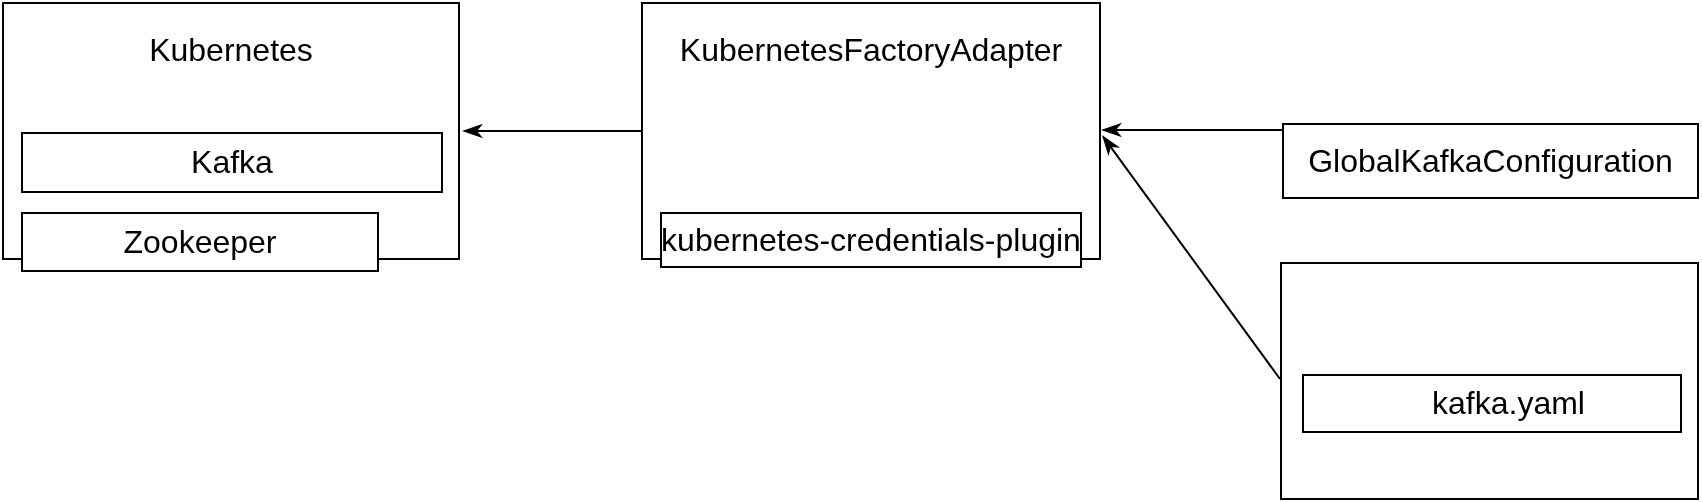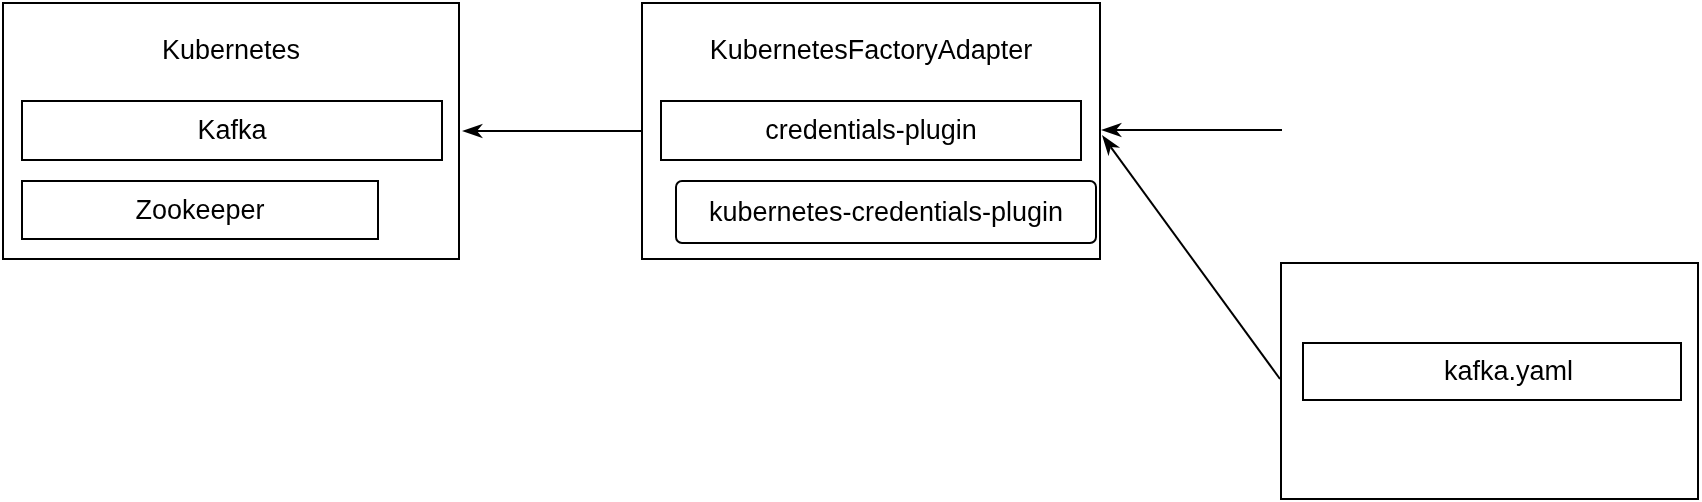--- a/index.html
+++ b/index.html
@@ -6,21 +6,21 @@
     margin: 0;
     padding: 0;
     background: #ffffff;
   }
   .canvas {
     position: relative;
     width: 1702px;
     height: 502px;
     background: #ffffff;
     font-family: "Liberation Sans", sans-serif;
-    font-size: 27px;
+    font-size: 32px;
     color: #000000;
     overflow: hidden;
   }
   .group-node, .leaf-node, .sub-node {
     position: absolute;
     box-sizing: border-box;
     border: 2px solid #000000;
     background: #ffffff;
   }
   .group-title {
@@ -31,33 +31,34 @@
     display: flex;
     align-items: center;
     justify-content: center;
     white-space: nowrap;
   }
   .sub-node, .leaf-node {
     display: flex;
     align-items: center;
     justify-content: center;
     white-space: nowrap;
+    margin-top: 32px;
   }
 
   
   #node-kubernetes        { left: 2px;    top: 2px;   width: 458px; height: 258px; }
   #node-kubernetes .group-title   { height: 92px; }
   #sub-kafka              { left: 17px;  top: 96px;  width: 422px; height: 61px; }
   #sub-zookeeper          { left: 17px;  top: 176px; width: 358px; height: 60px; }
 
   
   #node-factory           { left: 641px; top: 2px;   width: 460px; height: 258px; padding-left: 12px; }
   #node-factory .group-title      { height: 92px; }
   #sub-credentials-plugin { left: 17px;  top: 96px;  width: 422px; height: 61px; }
-  #sub-kubernetes-credentials-plugin { left: 32px; top: 176px; width: 422px; height: 64px; border-radius: 7px; }
+  #sub-kubernetes-credentials-plugin { left: 17px; top: 176px; width: 422px; height: 56px; }
 
   
   #node-global-kafka-configuration { left: 1282px; top: 91px; width: 417px; height: 76px; }
 
   
   #node-resources         { left: 1280px; top: 262px; width: 419px; height: 238px; }
   #node-resources .group-title    { height: 76px; }
   #sub-kafka-yaml         { left: 20px;  top: 78px;  width: 380px; height: 59px; padding-left: 33px; }
   #sub-zookeeper-yaml     { left: 20px;  top: 156px; width: 380px; height: 59px; }
 
@@ -81,24 +82,24 @@
 <div class="canvas">
 
   <div class="group-node" id="node-kubernetes">
     <div class="group-title">Kubernetes</div>
     <div class="sub-node" id="sub-kafka">Kafka</div>
     <div class="sub-node" id="sub-zookeeper">Zookeeper</div>
   </div>
 
   <div class="group-node" id="node-factory">
     <div class="group-title">KubernetesFactoryAdapter</div>
-    <div class="sub-node" id="sub-credentials-plugin">credentials-plugin</div>
     <div class="sub-node" id="sub-kubernetes-credentials-plugin">kubernetes-credentials-plugin</div>
   </div>
 
+  <div class="leaf-node" id="node-global-kafka-configuration">GlobalKafkaConfiguration</div>
 
   <div class="group-node" id="node-resources">
     <div class="sub-node" id="sub-kafka-yaml">kafka.yaml</div>
   </div>
 
   <svg class="edges-layer" width="1702" height="502" viewBox="0 0 1702 502" xmlns="http://www.w3.org/2000/svg">
     <defs>
       <marker id="arrow-head" markerUnits="userSpaceOnUse" markerWidth="24" markerHeight="18" refX="6" refY="8" orient="auto">
         <path d="M 21 8 L 0 0.8 L 6 8 L 0 15.2 Z" fill="#000000"></path>
       </marker>

